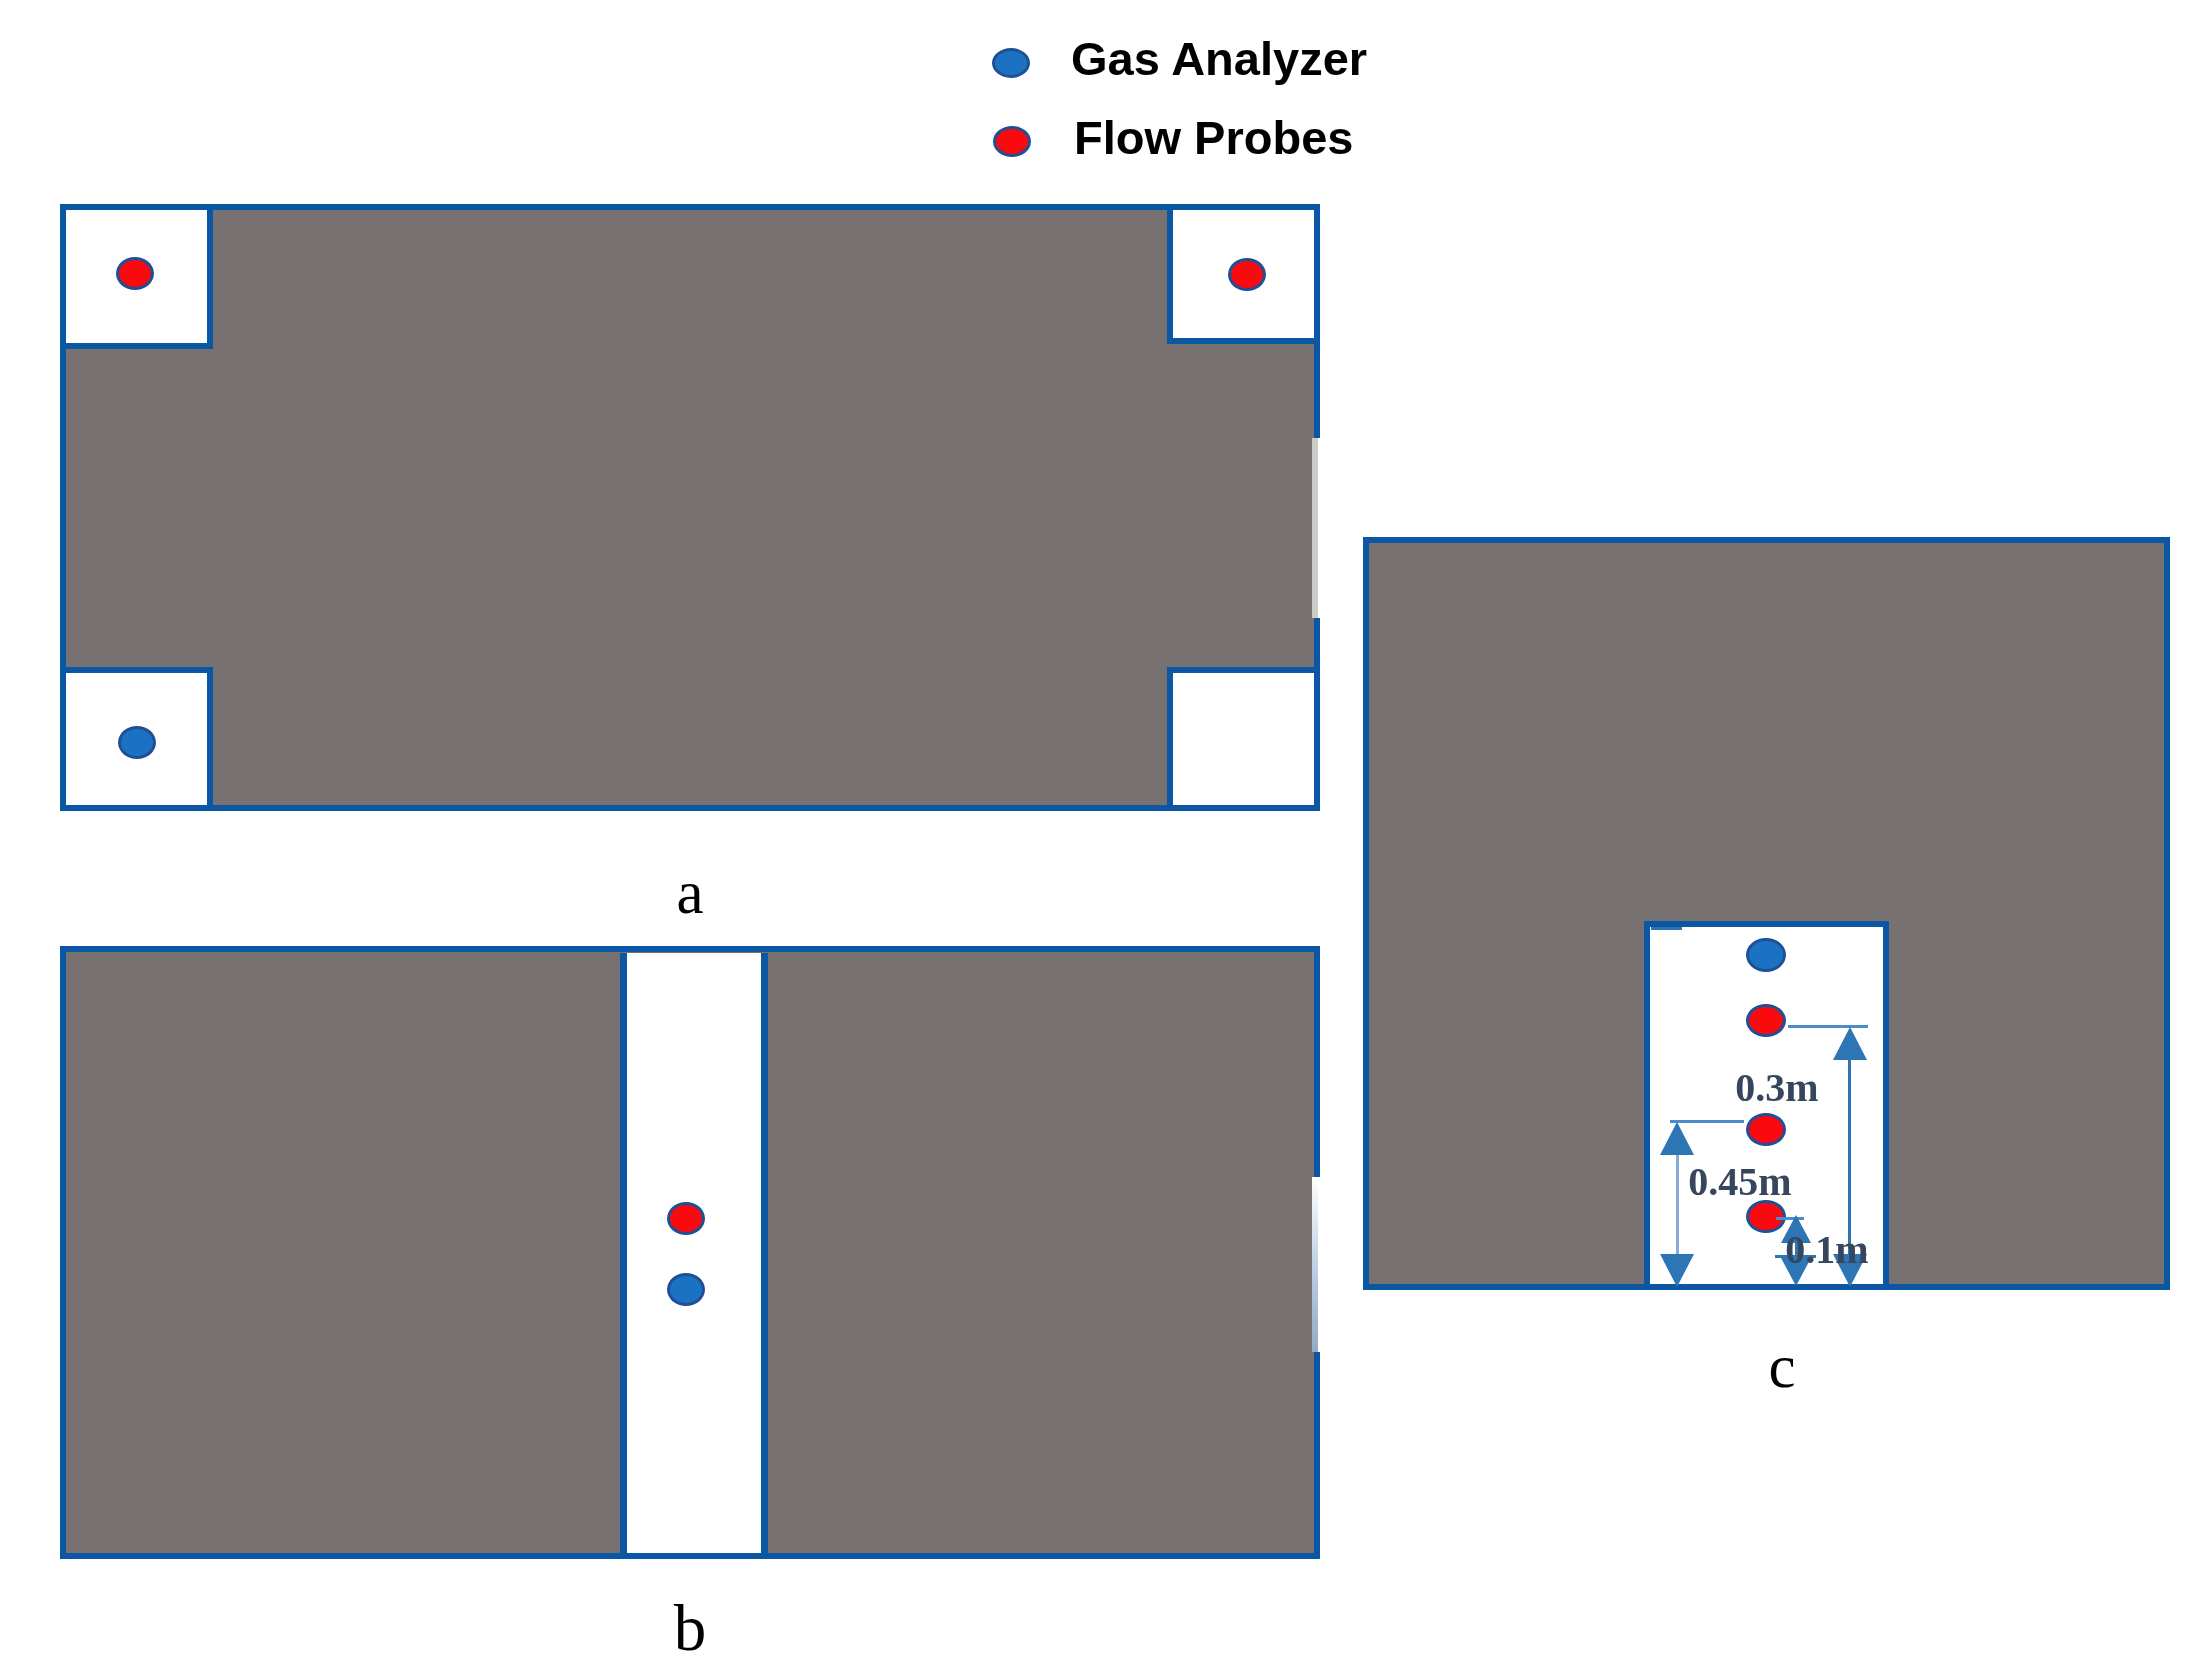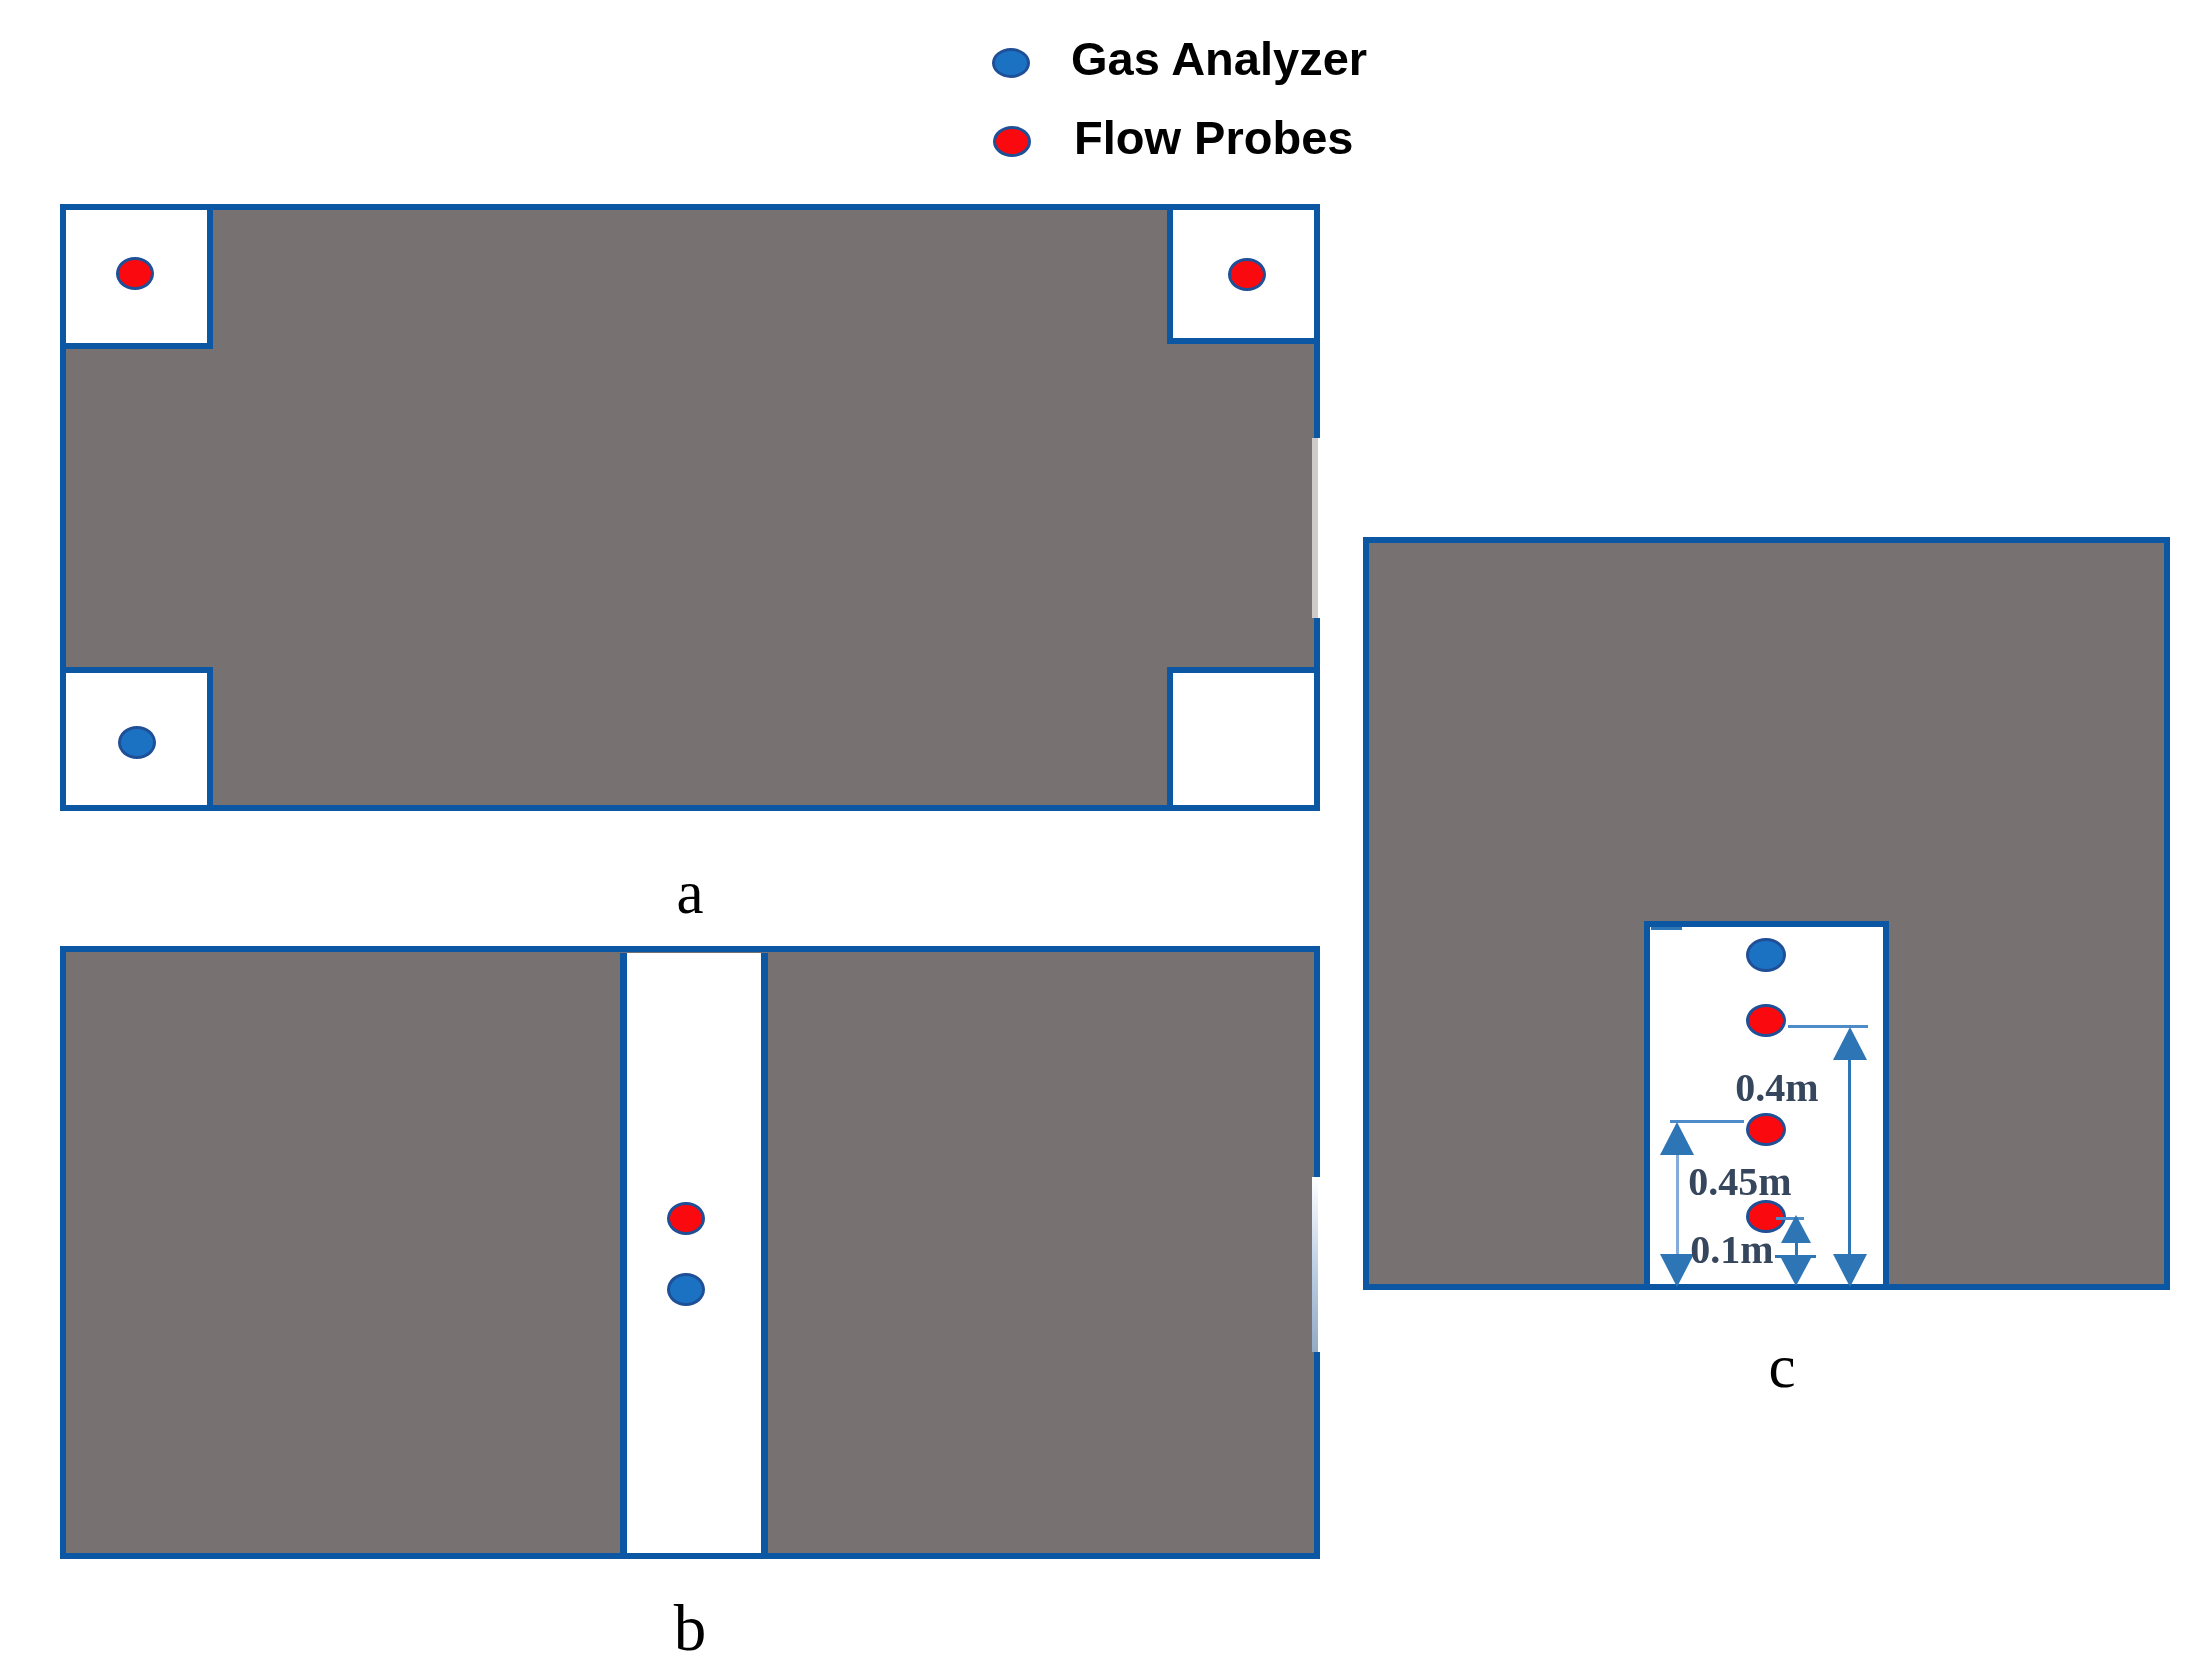--- a/index.html
+++ b/index.html
@@ -101,31 +101,31 @@
 
   <div class="dot blue" style="left:1746px;top:938px;width:40px;height:34px;"></div>
   <div class="dot red" style="left:1746px;top:1004px;width:40px;height:33px;"></div>
   <div class="dot red" style="left:1746px;top:1113px;width:40px;height:33px;"></div>
   <div class="dot red" style="left:1746px;top:1200px;width:40px;height:33px;"></div>
 
   <div class="hline" style="left:1788px;top:1025px;width:80px;height:2.8px;"></div>
   <div class="shaft" style="left:1848px;top:1038px;width:2.8px;height:240px;"></div>
   <div class="tri up" style="left:1833px;top:1027px;"></div>
   <div class="tri down" style="left:1833px;top:1254px;"></div>
-  <div class="dim-label" style="left:1706px;top:1066px;width:142px;height:43px;">0.4m</div>
+  <div class="dim-label" style="left:1706px;top:1066px;width:142px;height:43px;">0.3m</div>
 
   <div class="hline" style="left:1670px;top:1120px;width:74px;height:2.8px;"></div>
   <div class="shaft light" style="left:1676px;top:1133px;width:2.8px;height:145px;"></div>
   <div class="tri up" style="left:1660px;top:1122px;"></div>
   <div class="tri down" style="left:1660px;top:1254px;"></div>
   <div class="dim-label" style="left:1662px;top:1160px;width:156px;height:43px;">0.45m</div>
 
   <div class="hline" style="left:1776px;top:1217px;width:28px;height:2.8px;"></div>
   <div class="shaft" style="left:1795px;top:1221px;width:2.8px;height:61px;"></div>
   <div class="tri up small" style="left:1781px;top:1215px;"></div>
   <div class="tri down small" style="left:1781px;top:1258px;"></div>
   <div class="tick" style="left:1775px;top:1255px;width:41px;height:2.8px;"></div>
-  <div class="dim-label" style="left:1661px;top:1228px;width:142px;height:43px;">0.1m</div>
+  <div class="dim-label" style="left:1756px;top:1228px;width:142px;height:43px;">0.1m</div>
 
   <div class="panel-label" style="left:1711px;top:1326px;width:142px;height:82px;font-size:61px;">c</div>
 
 </div>
 
 
 </body></html>

